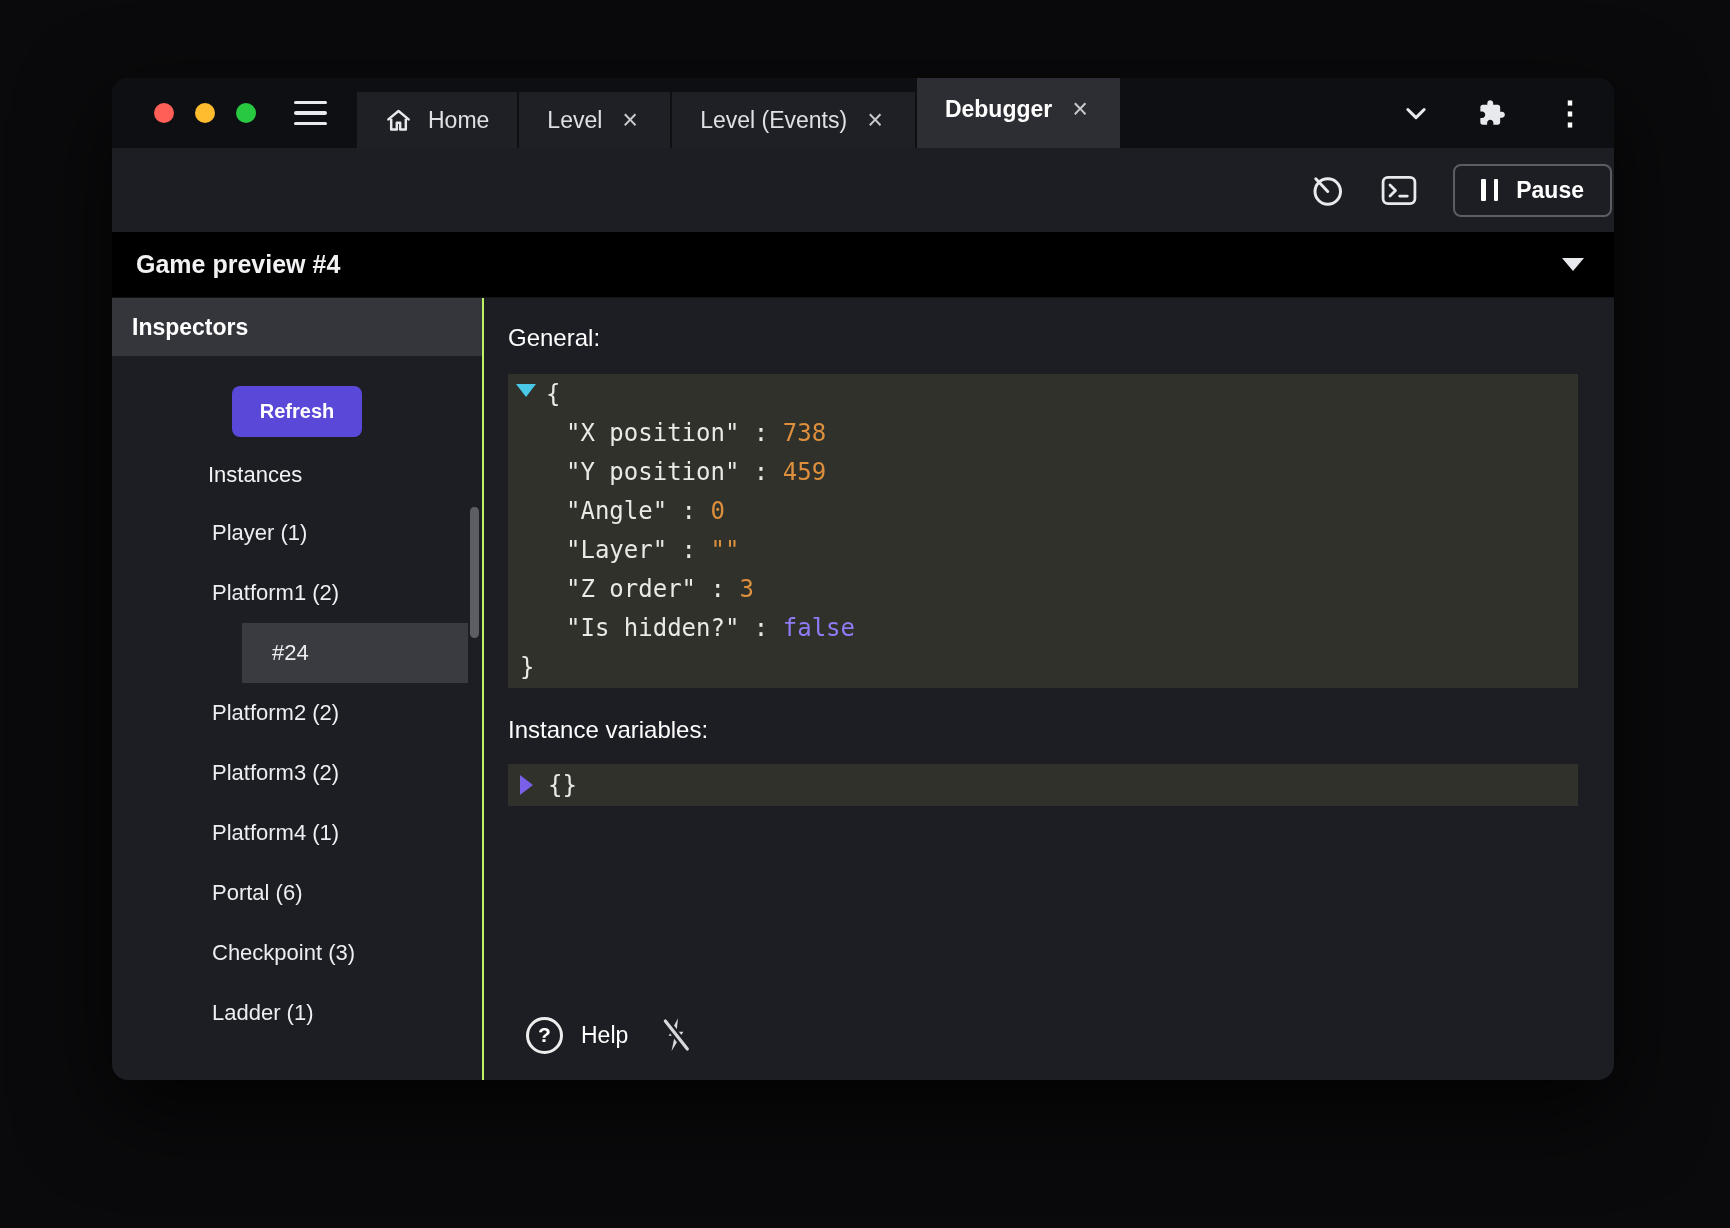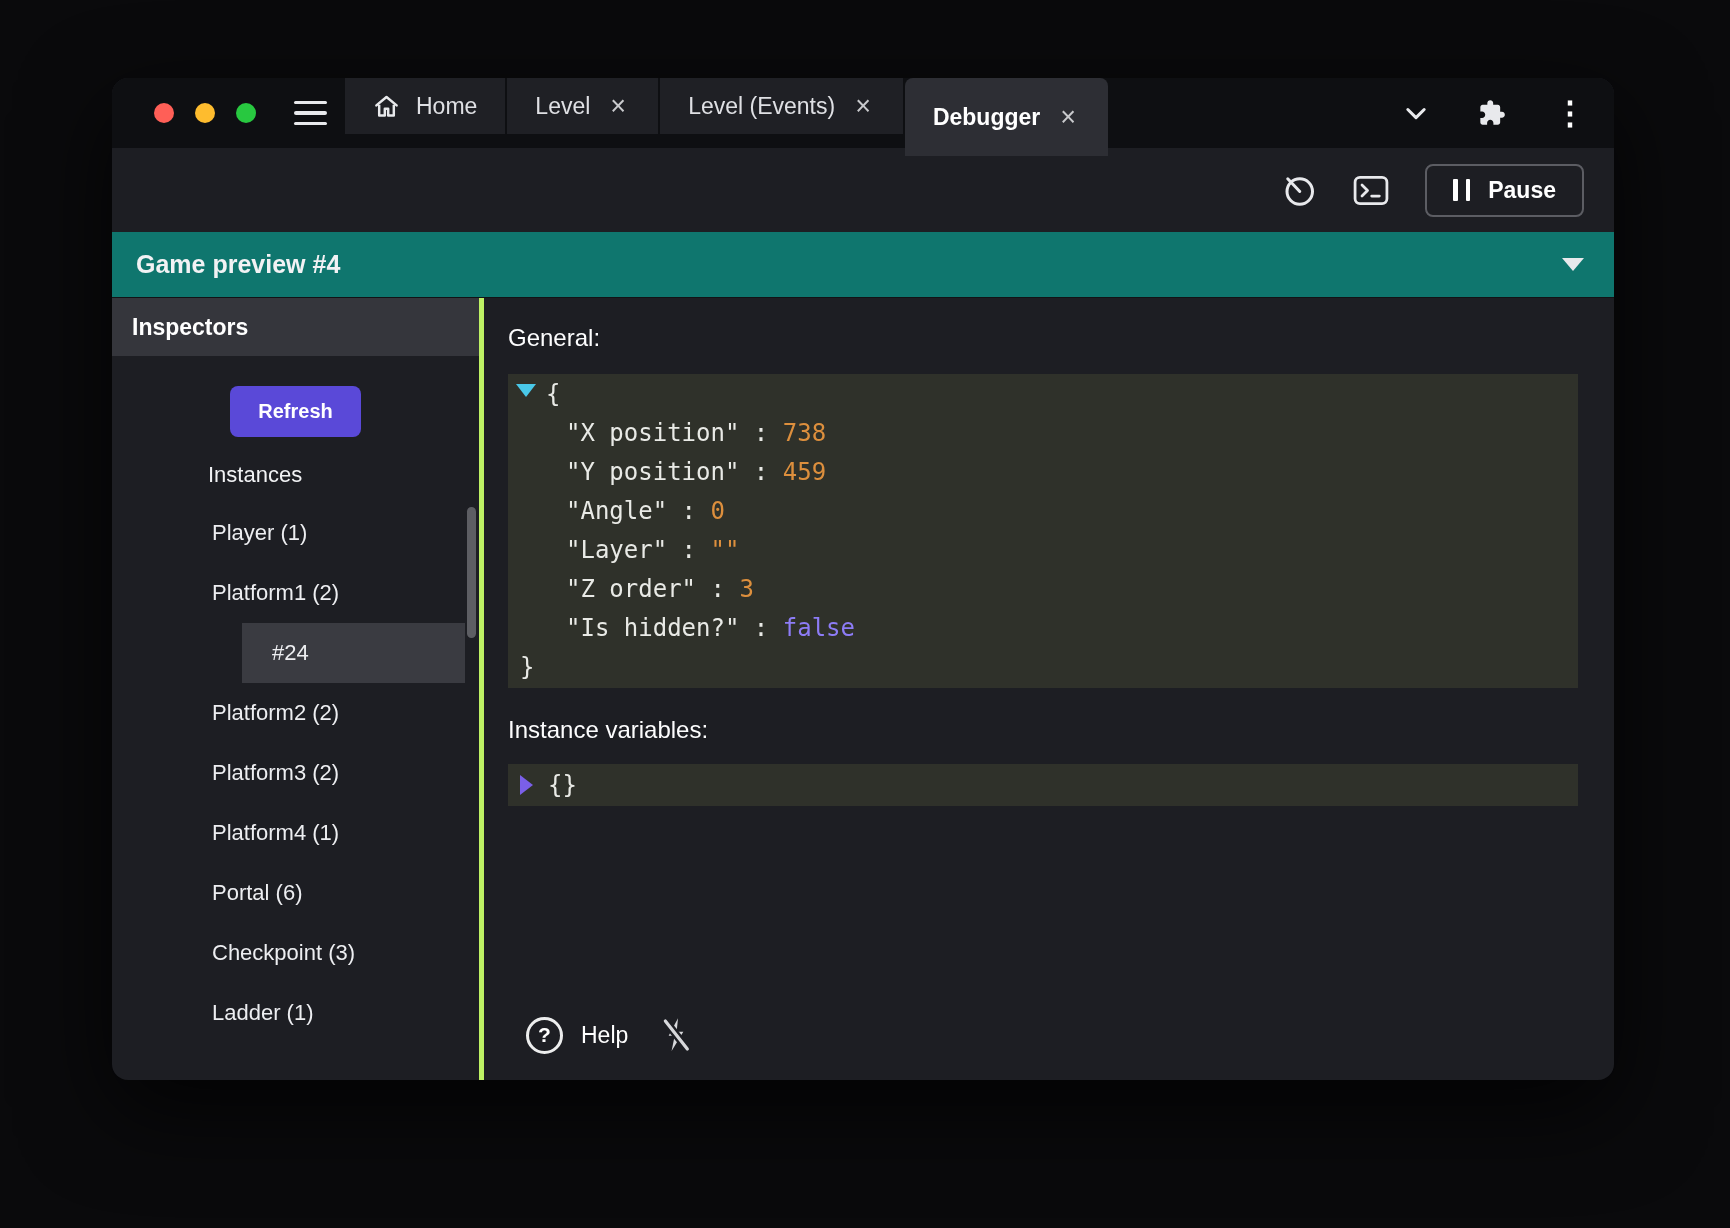--- a/index.html
+++ b/index.html
@@ -36,22 +36,22 @@
   .dot.red { background: #ff5f57; }
   .dot.yellow { background: #febc2e; }
   .dot.green { background: #28c840; }
   .hamburger {
     margin-left: 38px;
     display: flex; flex-direction: column; gap: 7px;
     cursor: pointer; flex: none;
   }
   .hamburger i { display: block; width: 33px; height: 3.5px; background: #e8e9ec; border-radius: 2px; }
   .tabs {
-    display: flex; align-items: flex-start; gap: 2px;
-    height: 100%; margin-left: 18px; flex: none;
+    display: flex; align-items: flex-end; gap: 2px;
+    height: 100%; margin-left: 30px; flex: none;
   }
   .tab {
     height: 56px;
     background: #1f2025;
     color: #dfe0e4;
     font-size: 23px;
     display: flex; align-items: center; gap: 16px;
     padding: 0 28px;
     cursor: pointer;
     white-space: nowrap;
@@ -71,56 +71,56 @@
     position: absolute; right: 28px; top: 0; height: 100%;
     display: flex; align-items: center; gap: 48px;
   }
   .iconbtn { display: flex; align-items: center; justify-content: center; cursor: pointer; }
   .kebab { font-size: 32px; color: #ffffff; font-weight: bold; line-height: 1; }
 
   
   .toolbar {
     height: 84px; flex: none;
     display: flex; align-items: center; justify-content: flex-end;
-    gap: 36px; padding-right: 30px;
+    gap: 36px; padding-right: 2px;
   }
   .pause-btn {
     display: flex; align-items: center; gap: 18px;
     border: 2px solid #5c5d63;
     border-radius: 8px;
     padding: 11px 26px;
     background: transparent;
     cursor: pointer;
   }
   .pause-bars { display: flex; gap: 8px; }
   .pause-bars i { display: block; width: 4.5px; height: 22px; background: #ffffff; border-radius: 1px; }
   .pause-label { color: #ffffff; font-size: 23px; font-weight: bold; }
 
   
   .previewbar {
     height: 66px; flex: none;
-    background: #0f766e;
+    background: #000000;
     border-bottom: 1px solid #121316;
     display: flex; align-items: center;
     padding: 0 30px 0 24px;
     cursor: pointer;
   }
   .previewbar .title { color: #f2f2f4; font-size: 25px; font-weight: bold; flex: 1; }
   .tri-down-big {
     width: 0; height: 0;
     border-left: 11px solid transparent;
     border-right: 11px solid transparent;
     border-top: 13px solid #e8e9ec;
   }
 
   
   .content { flex: 1; display: flex; min-height: 0; }
   .sidebar {
     width: 372px; flex: none;
-    border-right: 5px solid #bef264;
+    border-right: 2px solid #bef264;
     display: flex; flex-direction: column;
     position: relative;
     overflow: hidden;
   }
   .sidebar-header {
     height: 58px; flex: none;
     background: #35363c;
     color: #ffffff; font-size: 23px; font-weight: bold;
     display: flex; align-items: center;
     padding-left: 20px;

